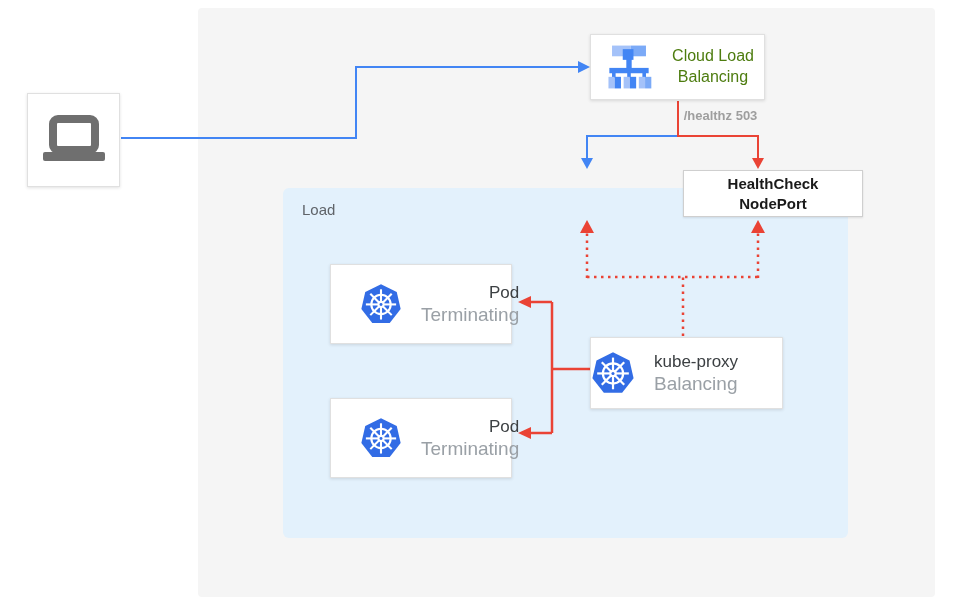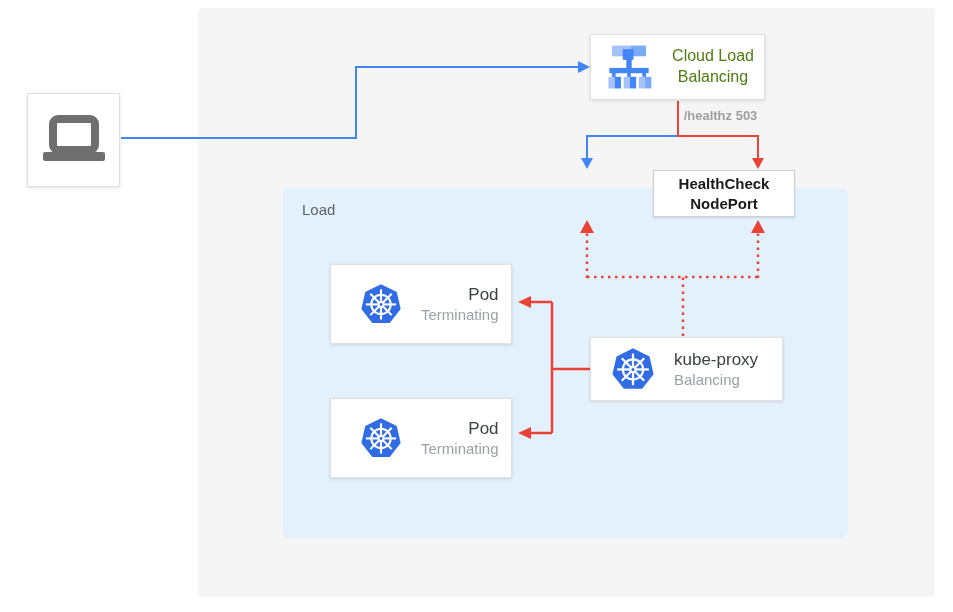--- a/index.html
+++ b/index.html
@@ -85,40 +85,39 @@
     display: flex;
     align-items: center;
     justify-content: center;
     text-align: center;
     font-size: 15px;
     font-weight: bold;
     color: #1a1a1a;
     line-height: 1.3;
   }
   .nodeport { left: 511px; top: 171px; width: 150px; height: 46px; }
-  .hc-nodeport { left: 653px; top: 170px; width: 142px; height: 47px; padding: 2px 27px; }
+  .hc-nodeport { left: 683px; top: 170px; width: 180px; height: 47px; padding: 2px 27px; }
   .pod-box {
     width: 182px; height: 80px;
     padding-left: 29px;
     text-align: right;
   }
   .pod-1 { left: 330px; top: 264px; }
   .pod-2 { left: 330px; top: 398px; }
   .kube-proxy-box {
     left: 590px; top: 337px;
-    width: 193px; height: 64px;
-    padding-left: 20px;
+    width: 193px; height: 72px;
   }
   .node-text { margin-left: 19px; }
   .node-title {
     font-size: 17px;
     color: #3C4043;
   }
   .node-sub {
-    font-size: 15px;
+    font-size: 19px;
     color: #9AA0A6;
     margin-top: 1px;
   }
   .icon-wrap { flex: 0 0 auto; display: flex; }
 </style>
 </head>
 <body>
 
 <div class="canvas">
 

